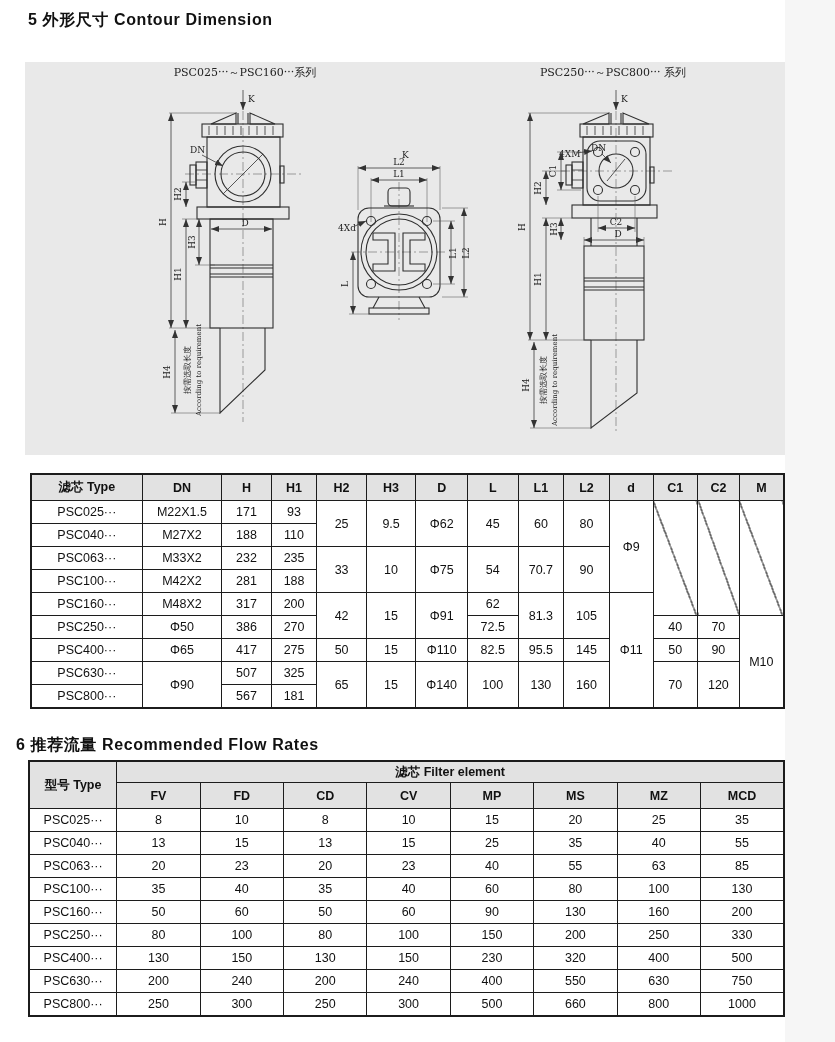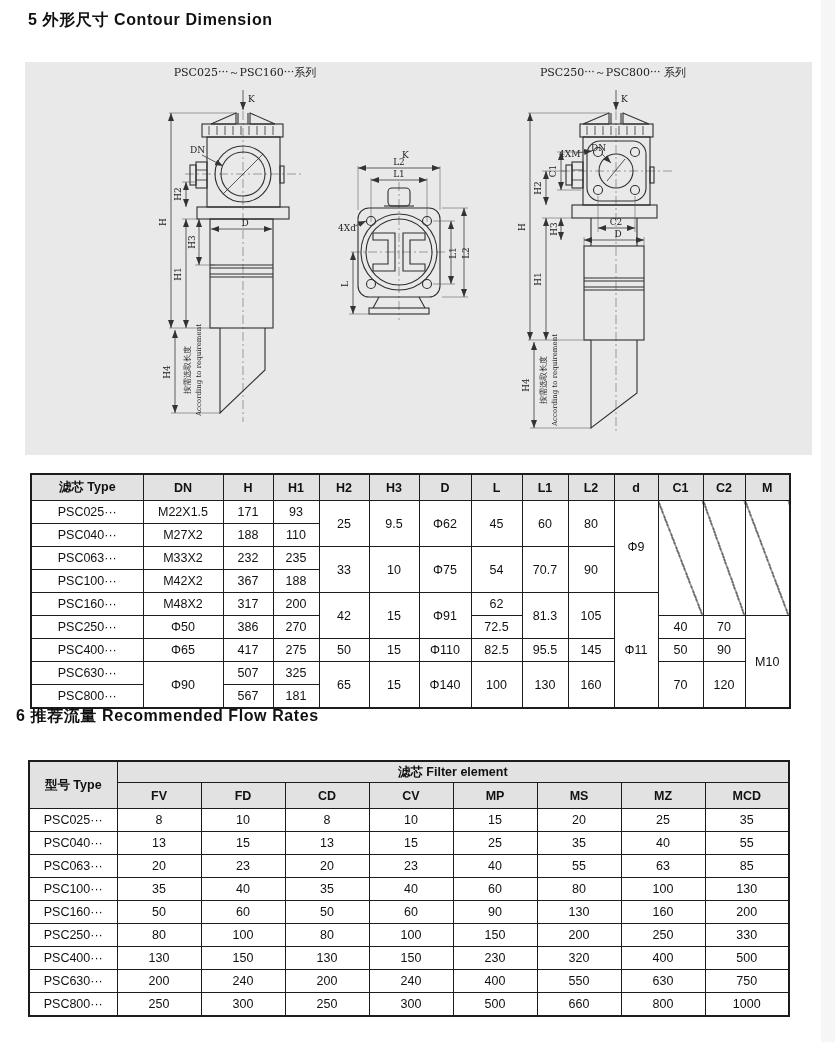--- a/index.html
+++ b/index.html
@@ -1,19 +1,19 @@
 <!DOCTYPE html>
 <html><head>
 <meta charset="utf-8">
 <style>
   html,body{margin:0;padding:0;background:#f6f6f6;}
-  .page{position:relative;width:785px;height:1042px;background:#ffffff;font-family:"Liberation Sans",sans-serif;color:#1a1a1a;overflow:hidden;padding-left:36px;}
+  .page{position:relative;width:785px;height:1042px;background:#ffffff;font-family:"Liberation Sans",sans-serif;color:#1a1a1a;overflow:hidden;}
   .sec-title{position:absolute;font-size:16px;font-weight:bold;letter-spacing:0.6px;color:#111;}
   #title5{left:28px;top:10px;}
-  #title6{left:16px;top:706px;}
+  #title6{left:16px;top:735px;}
   .subtitle{position:absolute;left:30px;top:734px;font-size:12.5px;color:#111;}
   .subtitle sup{font-size:8px;}
   .drawing-panel{position:absolute;left:25px;top:62px;width:787px;height:393px;background:#e9e9e9;}
   svg text{fill:#222;font-family:"DejaVu Serif",serif;}
   .series{font-size:11px;}
   .dim{font-size:9px;}
   .note-cn{font-size:8px;}
   .note-en{font-size:7px;}
   .shape{fill:none;stroke:#2f2f2f;stroke-width:1.1;}
   .thin{fill:none;stroke:#2f2f2f;stroke-width:0.8;}
@@ -333,21 +333,21 @@
         <td rowspan="2">33</td>
         <td rowspan="2">10</td>
         <td rowspan="2">Φ75</td>
         <td rowspan="2">54</td>
         <td rowspan="2">70.7</td>
         <td rowspan="2">90</td>
       </tr>
       <tr>
         <td>PSC100···</td>
         <td>M42X2</td>
-        <td>367</td>
+        <td>281</td>
         <td>188</td>
       </tr>
       <tr>
         <td>PSC160···</td>
         <td>M48X2</td>
         <td>317</td>
         <td>200</td>
         <td rowspan="2">42</td>
         <td rowspan="2">15</td>
         <td rowspan="2">Φ91</td>

